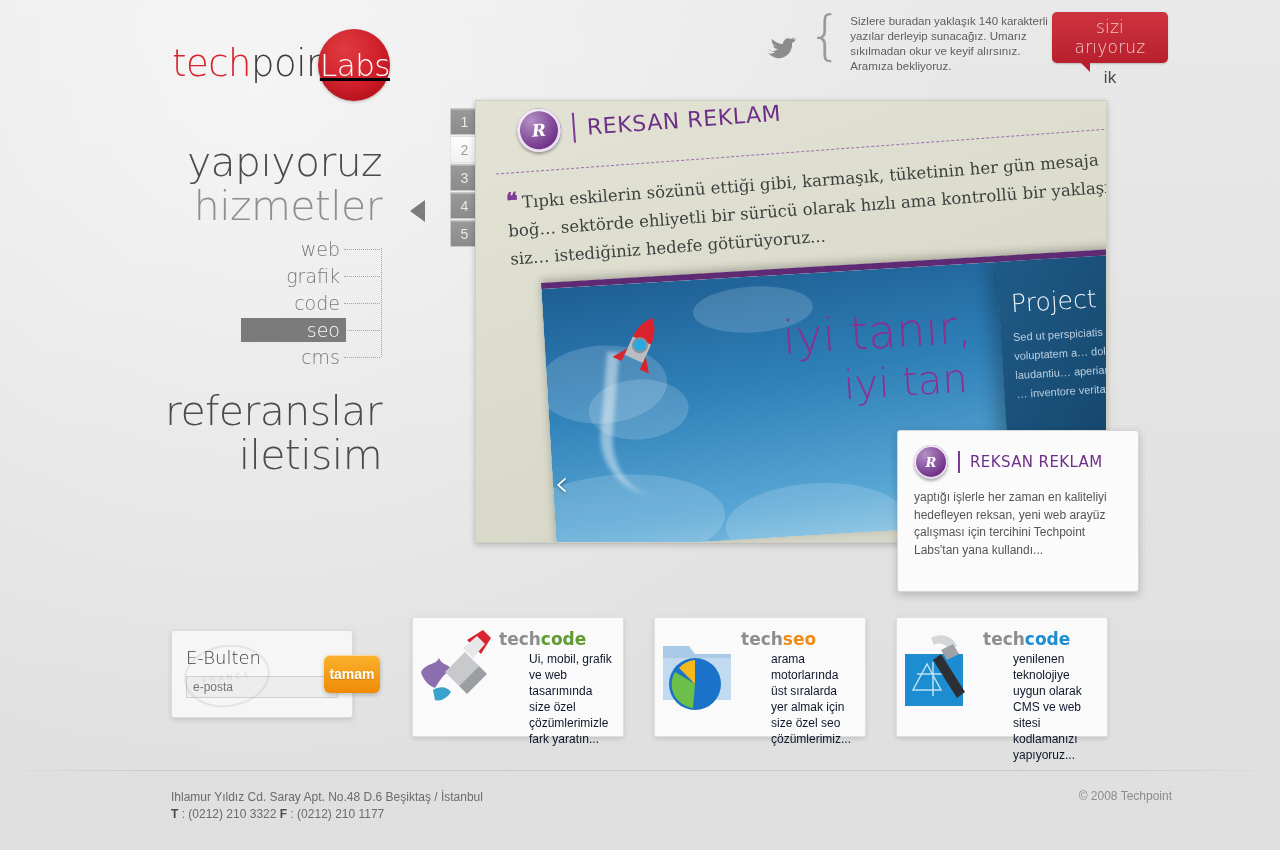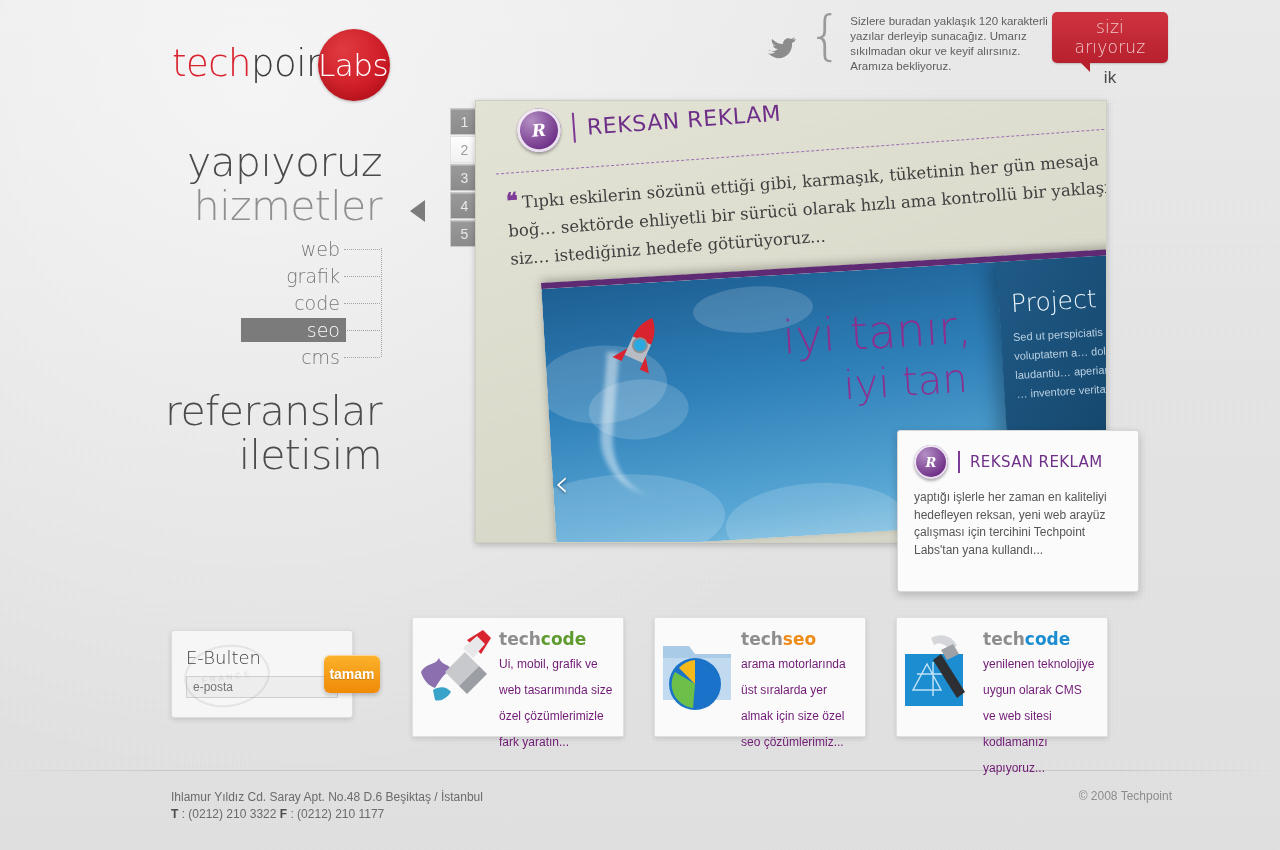--- a/index.html
+++ b/index.html
@@ -19,21 +19,21 @@
 
   
   .logo{position:absolute; left:172px; top:33px; height:60px; display:flex; align-items:center;}
   .logo-text{font-size:37px; font-weight:300; letter-spacing:-.5px; line-height:1;
     font-family:"DejaVu Sans", sans-serif;}
   .logo-tech{color:#d9232e;}
   .logo-point{color:#3c3c3c;}
   .logo-circle{position:absolute; left:146px; top:-4px; width:72px; height:72px; border-radius:50%;
     background:radial-gradient(circle at 35% 28%, #e03a40, #cc1622 75%);
     box-shadow:0 1px 3px rgba(0,0,0,.28), inset 0 -6px 14px rgba(0,0,0,.12);
-    display:flex; align-items:center; justify-content:flex-start;}
+    display:flex; align-items:center; justify-content:flex-end;text-decoration:underline;}
   .logo-labs{color:#fff; font-size:31px; font-weight:300; font-family:"DejaVu Sans", sans-serif;
     letter-spacing:-.5px; margin-top:-1px;}
 
   
   .tweet{position:absolute; left:766px; top:10px; width:290px; display:flex; gap:8px;}
   .bird{width:34px; height:32px; flex:0 0 34px; margin-top:20px; color:#8a8a8a;}
   .brace{font-size:54px; color:#9a9a9a; line-height:.8; font-weight:300;
     font-family:"DejaVu Sans", sans-serif; margin-top:4px;}
   .tweet-text{font-size:11.5px; line-height:15px; color:#5e5e5e; padding-top:4px; width:205px;}
 
@@ -173,21 +173,21 @@
 
   
   .svc{position:absolute; top:617px; width:212px; height:120px; background:#fafafa;
     border:1px solid #e0e0e0; border-radius:2px; box-shadow:0 2px 5px rgba(0,0,0,.12);
     display:flex; padding:10px 10px 0 6px; cursor:pointer;}
   .svc-ico{width:78px; flex:0 0 78px; position:relative;}
   .svc-txt{flex:1; padding-left:2px;}
   .svc-title{font-size:17px; font-weight:bold; line-height:22px;
     font-family:"DejaVu Sans", sans-serif;}
   .svc-title .a{color:#8d8d8d;}
-  .svc-desc{font-size:12px; line-height:26px; color:#701a75; margin-top:1px;}
+  .svc-desc{font-size:12px; line-height:16px; color:#0f172a; margin-top:1px;margin-left:30px;}
 
   
   .rule{position:absolute; left:0; top:770px; width:1280px; height:1px;
     background:linear-gradient(90deg, rgba(0,0,0,0), rgba(0,0,0,.1) 12%, rgba(0,0,0,.1) 88%, rgba(0,0,0,0));}
   .addr{position:absolute; left:171px; top:789px; font-size:12px; line-height:17px; color:#6b6b6b;}
   .addr b{color:#4c4c4c;}
   .copy{position:absolute; right:108px; top:789px; font-size:12px; color:#8d8d8d;}
 </style>
 </head>
 <body>
@@ -201,21 +201,21 @@
     <div class="logo-circle">
       <span class="logo-labs">Labs</span>
     </div>
   </div>
 
   <div class="tweet">
     <svg class="bird" viewBox="0 0 34 32">
       <path fill="#8c8c8c" d="M2 20c4 2 8 1 10-1-3 0-5-2-5-4 1 1 2 1 3 1-3-1-5-4-4-7 3 3 7 5 11 5 0-4 4-7 8-5 2-1 3-1 4-2-1 2-2 3-3 3 1 0 3-1 4-1-1 2-2 3-4 4 1 9-7 17-16 15-3-1-6-3-8-5 2 1 5 1 7-1-2 0-4-1-5-2z"></path>
     </svg>
     <div class="brace">{</div>
-    <div class="tweet-text">Sizlere buradan yaklaşık 120 karakterli yazılar derleyip sunacağız. Umarız sıkılmadan okur ve keyif alırsınız. Aramıza bekliyoruz.</div>
+    <div class="tweet-text">Sizlere buradan yaklaşık 140 karakterli yazılar derleyip sunacağız. Umarız sıkılmadan okur ve keyif alırsınız. Aramıza bekliyoruz.</div>
   </div>
 
   <div class="ik">
     <div class="ik-bubble">
       <span>sizi arıyoruz</span>
     </div>
     <div class="ik-label">ik</div>
   </div>
 
   <div class="nav">

